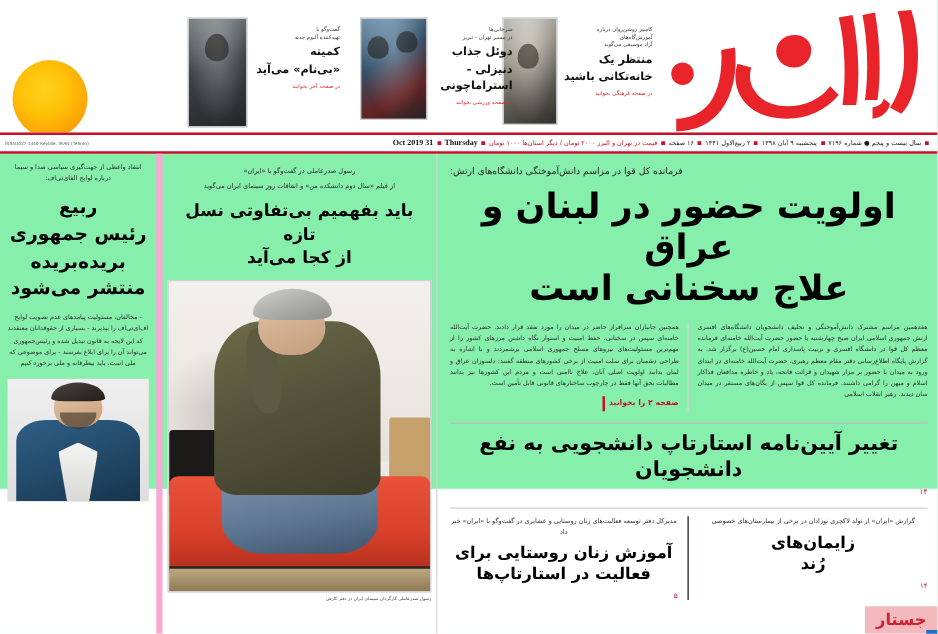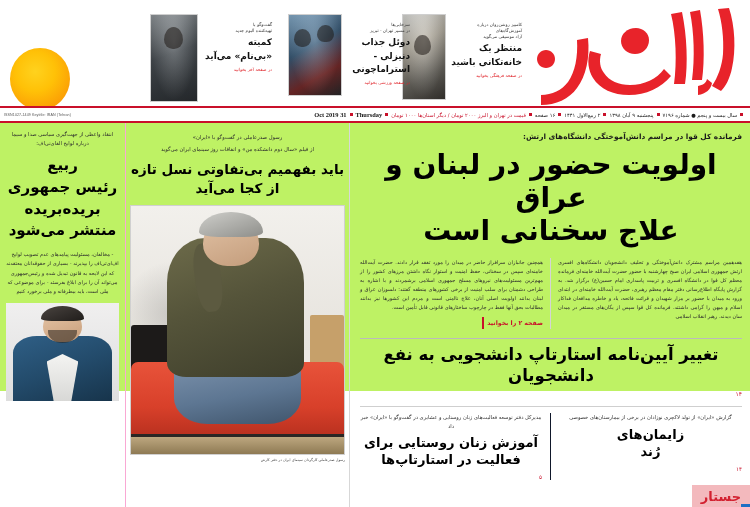--- a/index.html
+++ b/index.html
@@ -1,19 +1,19 @@
 <!DOCTYPE html>
 <html lang="fa" dir="rtl"><head>
 <meta charset="utf-8">
 <style>
   html,body{margin:0;padding:0;background:#ffffff;}
   body{width:750px;height:507px;overflow:hidden;
        font-family:"DejaVu Sans","Liberation Sans",sans-serif;
        color:#111;}
-  .page{position:relative;width:750px;height:391px;background:#bef264;}
+  .page{position:relative;width:750px;height:391px;background:#86efac;}
 
   
   .masthead{position:relative;height:106px;width:750px;background:#fff;}
   .sun{position:absolute;left:10px;top:48px;width:60px;height:62px;
        border-radius:50%;
        background:radial-gradient(circle at 42% 38%,#ffd21e 0%,#ffc107 38%,#fb9c05 78%,#f08a00 100%);}
   .logo-ir{position:absolute;right:4px;top:-2px;width:222px;height:108px;}
   .logo-ir svg{display:block;}
 
   .teaser{position:absolute;top:14px;height:90px;}
@@ -46,21 +46,21 @@
   .ds-red{color:#c9102a;}
   .ds-left{margin-right:auto;font-size:3.6px;color:#555;letter-spacing:.1px;
         font-family:"Liberation Sans",sans-serif;direction:ltr;}
 
   
   .body{position:relative;display:flex;flex-direction:row;width:750px;height:384px;
         box-sizing:border-box;}
 
   
   .col-main{width:400px;padding:6px 8px 0 10px;box-sizing:border-box;position:relative;}
-  .kicker{font-size:7.4px;font-weight:bold;text-align:right;color:#1a1a1a;
+  .kicker{font-size:7.4px;font-weight:normal;text-align:left;color:#1a1a1a;
           letter-spacing:.1px;margin-top:3px;}
   .bighead{text-align:center;font-weight:bold;color:#000;
           font-size:28px;line-height:1.18;margin-top:7px;letter-spacing:-.4px;}
   .bighead .l2{display:block;}
 
   .twocol{display:flex;flex-direction:row;gap:0;margin-top:11px;}
   .twocol .c{width:50%;box-sizing:border-box;font-size:5.1px;line-height:1.78;
           text-align:justify;color:#2a2a2a;}
   .twocol .c.right{padding-left:7px;}
   .twocol .c.left{padding-right:7px;border-right:1px solid #d4d4d4;}
@@ -79,21 +79,21 @@
   .subcell{width:50%;box-sizing:border-box;position:relative;}
   .subcell.right{padding-left:8px;}
   .subcell.left{padding-right:8px;border-right:1px solid #0f172a;}
   .sub-kicker{font-size:5.2px;line-height:1.6;color:#333;text-align:center;}
   .sub-head{font-size:13px;font-weight:bold;text-align:center;line-height:1.3;
           margin-top:5px;color:#000;}
   .sub-pg{font-size:5.6px;color:#c9102a;margin-top:5px;text-align:right;}
 
   
   .col-center{width:225px;padding:6px 4px 0 4px;box-sizing:border-box;position:relative;
-          border-left:1px solid #f9a8d4;border-right:1px solid #d7d7d7;}
+          border-left:5px solid #f9a8d4;border-right:1px solid #d7d7d7;}
   .c-kicker{font-size:5.3px;line-height:1.6;text-align:center;color:#2b2b2b;margin-top:4px;}
   .c-head{font-size:13.5px;font-weight:bold;text-align:center;line-height:1.38;
           margin-top:6px;color:#000;}
   .c-photo{position:relative;margin-top:8px;height:250px;width:100%;
           border:1px solid #d0d0d0;box-sizing:border-box;overflow:hidden;
           background:#ece9e4;}
   .wall{position:absolute;left:0;right:0;top:0;height:58%;
           background:linear-gradient(180deg,#f2f0ec 0%,#e6e3dd 100%);}
   .wallshadow{position:absolute;left:-4%;top:22%;width:46%;height:42%;
           background:radial-gradient(ellipse at 50% 50%,rgba(120,120,120,.28),rgba(120,120,120,0) 70%);}

